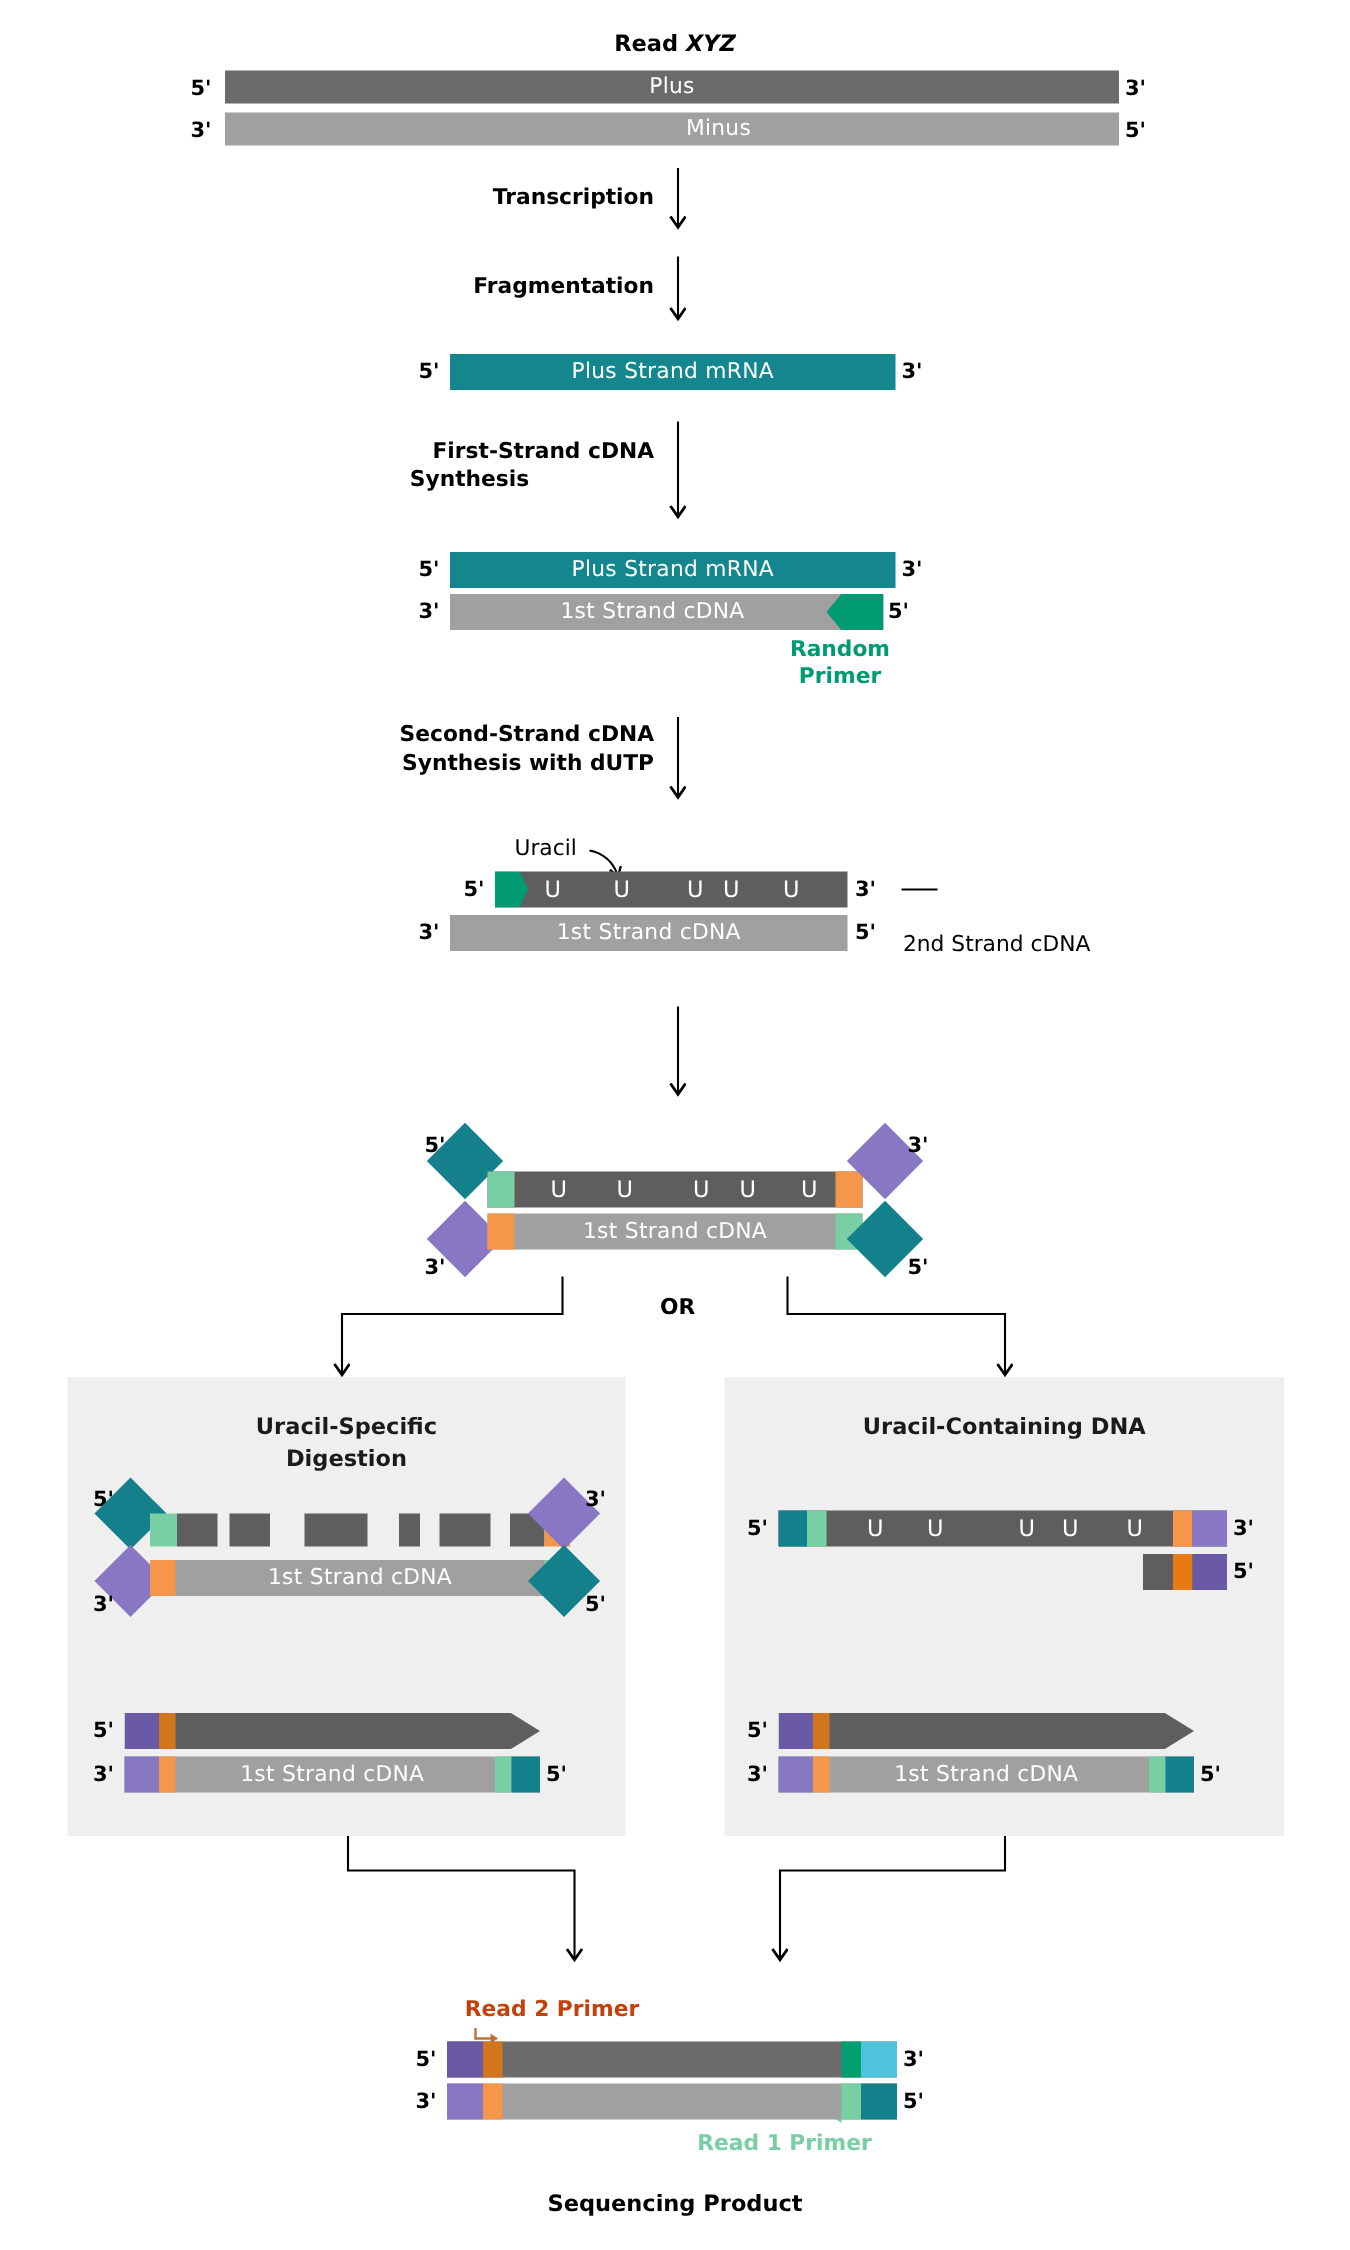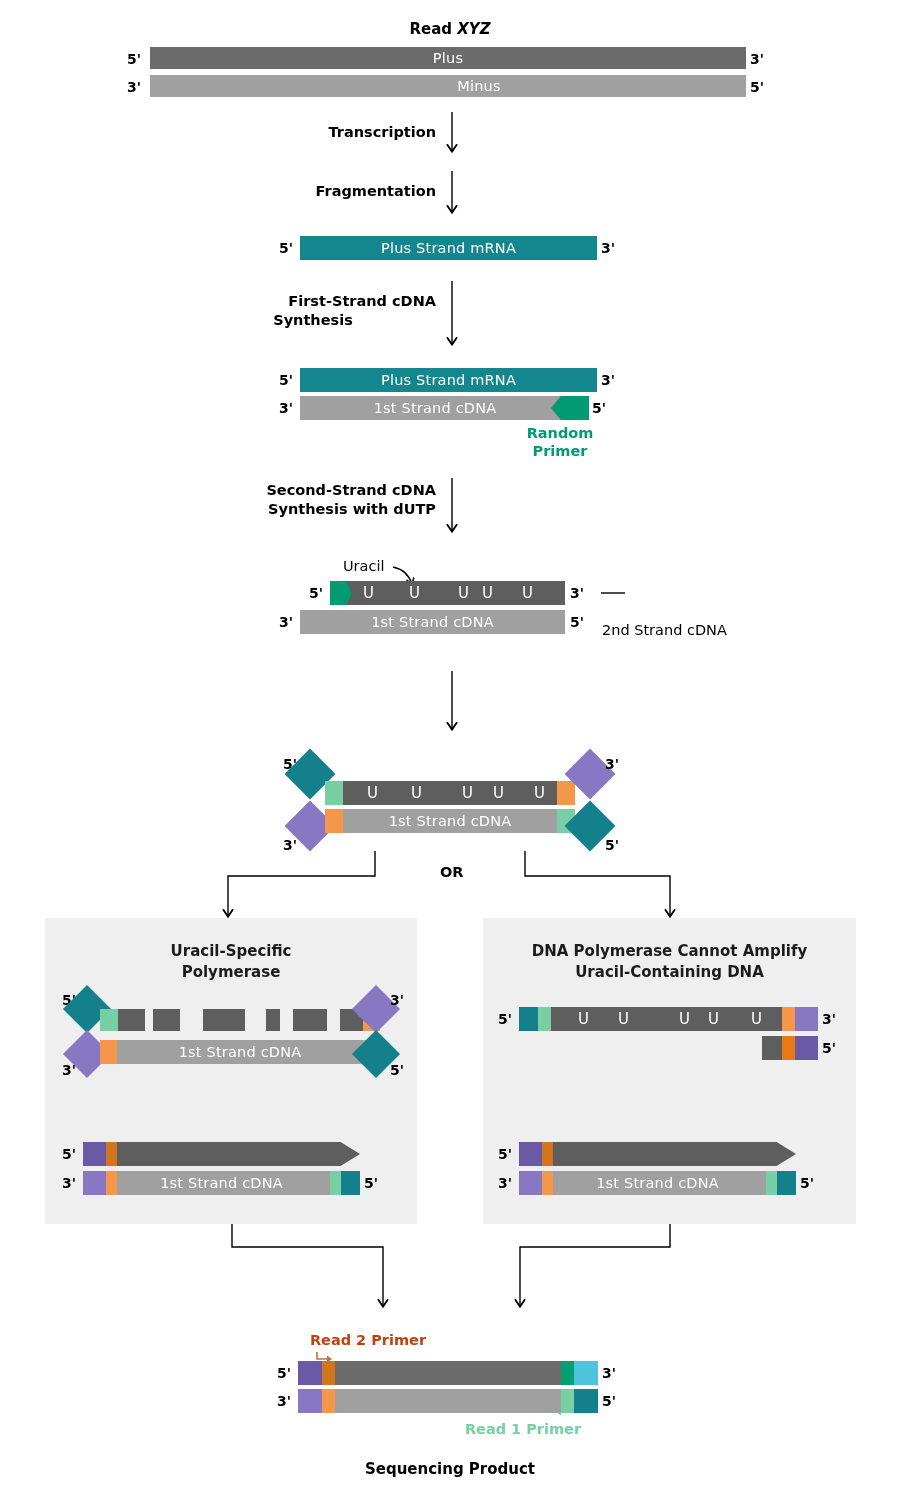--- a/index.html
+++ b/index.html
@@ -240,21 +240,21 @@
   </div>
   <div class="abs" style="left:572px; top:808px; width:36px; height:36px; background:#14808c; transform: rotate(45deg);"></div>
   <div class="abs end-label" style="left:605px; top:838px;">5'</div>
 
   <div class="abs or-label" style="left:440px; top:864px;">OR</div>
 
   <div class="panel-bg" style="left:45px; top:918px; width:372px; height:306px;"></div>
 
   <div class="abs panel-title" style="left:45px; top:941px; width:372px;">
     <div>Uracil-Specific</div>
-    <div>Polymerase</div>
+    <div>Digestion</div>
   </div>
 
   <div class="abs end-label" style="left:62px; top:993px;">5'</div>
   <div class="abs" style="left:70px; top:992px; width:34px; height:34px; background:#14808c; transform: rotate(45deg);"></div>
   <div class="abs" style="left:100px; top:1009px; width:18px; height:22px; background:#79cfa4;"></div>
 
   <div class="abs" style="left:118px; top:1009px; width:27px; height:22px; background:#5e5e5e;"></div>
   <div class="abs" style="left:153px; top:1009px; width:27px; height:22px; background:#5e5e5e;"></div>
   <div class="abs" style="left:203px; top:1009px; width:42px; height:22px; background:#5e5e5e;"></div>
   <div class="abs" style="left:266px; top:1009px; width:14px; height:22px; background:#5e5e5e;"></div>
@@ -286,21 +286,20 @@
     <div class="seg" style="left:23px; width:11px; background:#f4974a;"></div>
     <div class="seg" style="right:19px; width:11px; background:#79cfa4;"></div>
     <div class="seg" style="right:0; width:19px; background:#14808c;"></div>
     <div class="bar-label" style="position:absolute; left:0; top:5px; width:100%;">1st Strand cDNA</div>
   </div>
   <div class="abs end-label" style="left:364px; top:1176px;">5'</div>
 
   <div class="panel-bg" style="left:483px; top:918px; width:373px; height:306px;"></div>
 
   <div class="abs panel-title" style="left:483px; top:941px; width:373px;">
-    <div>DNA Polymerase Cannot Amplify</div>
     <div>Uracil-Containing DNA</div>
   </div>
 
   <div class="abs end-label" style="left:498px; top:1012px;">5'</div>
   <div class="bar" style="left:519px; top:1007px; width:299px; height:24px; background:#5e5e5e;">
     <div class="seg" style="left:0; width:19px; background:#14808c;"></div>
     <div class="seg" style="left:19px; width:13px; background:#79cfa4;"></div>
     <div class="seg" style="right:23px; width:13px; background:#f4974a;"></div>
     <div class="seg" style="right:0; width:23px; background:#8878c3;"></div>
     <span class="u-letter" style="left:59px; top:5px;">U</span>

